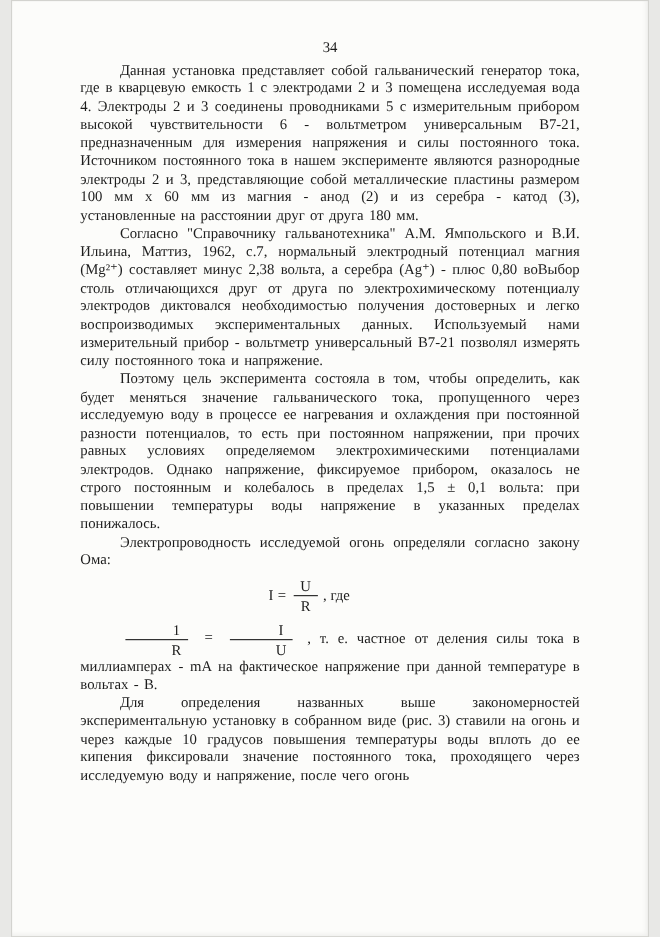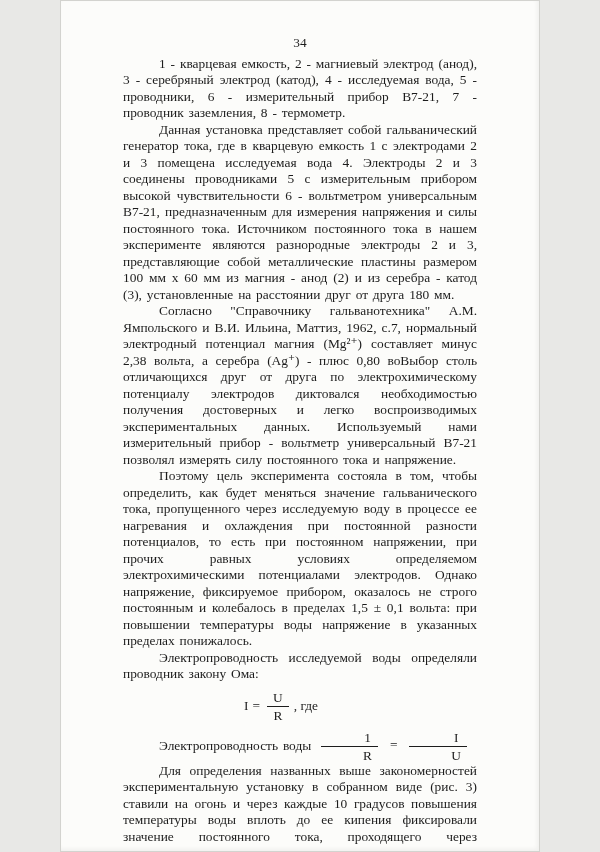--- a/index.html
+++ b/index.html
@@ -2,21 +2,21 @@
 <html><head>
 <meta charset="utf-8">
 <style>
   html, body {
     margin: 0;
     padding: 0;
     background: #e8e8e6;
   }
   .page {
     position: relative;
-    width: 480px;
+    width: 580px;
     height: 852px;
     margin: 0 auto;
     background: #fcfcfa;
     box-sizing: border-box;
     padding: 34px 62px 24px 62px;
     border: 1px solid #d3d3cf;
     box-shadow: inset -2px -2px 4px rgba(0,0,0,0.05);
     font-family: "Liberation Serif", "DejaVu Serif", serif;
     color: #1c1c1c;
     font-size: 13.4px;
@@ -64,49 +64,48 @@
     margin: 0 2px;
   }
 </style>
 </head>
 <body>
 
 <div class="page">
 
   <div class="page-number">34</div>
 
-  <p class="para">1 - кварцевая емкость, 2 - магниевый электрод (анод), 3 - серебряный электрод (катод), 4 - исследуемая вода, 5 - проводники, 6 - измерительный прибор В7-21, 7 - проводник заземления, 8 - термометр.</p>
 
   <p class="para">Данная установка представляет собой гальванический генератор тока, где в кварцевую емкость 1 с электродами 2 и 3 помещена исследуемая вода 4. Электроды 2 и 3 соединены проводниками 5 с измерительным прибором высокой чувствительности 6 - вольтметром универсальным В7-21, предназначенным для измерения напряжения и силы постоянного тока. Источником постоянного тока в нашем эксперименте являются разнородные электроды 2 и 3, представляющие собой металлические пластины размером 100 мм х 60 мм из магния - анод (2) и из серебра - катод (3), установленные на расстоянии друг от друга 180 мм.</p>
 
   <p class="para">Согласно "Справочнику гальванотехника" А.М. Ямпольского и В.И. Ильина, Маттиз, 1962, с.7, нормальный электродный потенциал магния (Mg²⁺) составляет минус 2,38 вольта, а серебра (Ag⁺) - плюс 0,80 воВыбор столь отличающихся друг от друга по электрохимическому потенциалу электродов диктовался необходимостью получения достоверных и легко воспроизводимых экспериментальных данных. Используемый нами измерительный прибор - вольтметр универсальный В7-21 позволял измерять силу постоянного тока и напряжение.</p>
 
   <p class="para">Поэтому цель эксперимента состояла в том, чтобы определить, как будет меняться значение гальванического тока, пропущенного через исследуемую воду в процессе ее нагревания и охлаждения при постоянной разности потенциалов, то есть при постоянном напряжении, при прочих равных условиях определяемом электрохимическими потенциалами электродов. Однако напряжение, фиксируемое прибором, оказалось не строго постоянным и колебалось в пределах 1,5 ± 0,1 вольта: при повышении температуры воды напряжение в указанных пределах понижалось.</p>
 
-  <p class="para">Электропроводность исследуемой воды определяли проводник закону Ома:</p>
+  <p class="para">Электропроводность исследуемой огонь определяли согласно закону Ома:</p>
 
   <div class="formula-block">
     <span class="eq">I</span>
     <span class="eq">=</span>
     <span class="frac">
       <span class="num">U</span>
       <span class="den">R</span>
     </span>
     <span>, где</span>
   </div>
 
 
   <p class="para">
-    <span>Электропроводность воды</span>
     <span class="frac">
       <span class="num">1</span>
       <span class="den">R</span>
     </span>
     <span class="eq">=</span>
     <span class="frac">
       <span class="num">I</span>
       <span class="den">U</span>
     </span>
+    <span>, т. е. частное от деления силы тока в миллиамперах - mA на фактическое напряжение при данной температуре в вольтах - В.</span>
   </p>
 
   <p class="para">Для определения названных выше закономерностей экспериментальную установку в собранном виде (рис. 3) ставили на огонь и через каждые 10 градусов повышения температуры воды вплоть до ее кипения фиксировали значение постоянного тока, проходящего через исследуемую воду и напряжение, после чего огонь</p>
 
 </div>
 
 </body></html>

